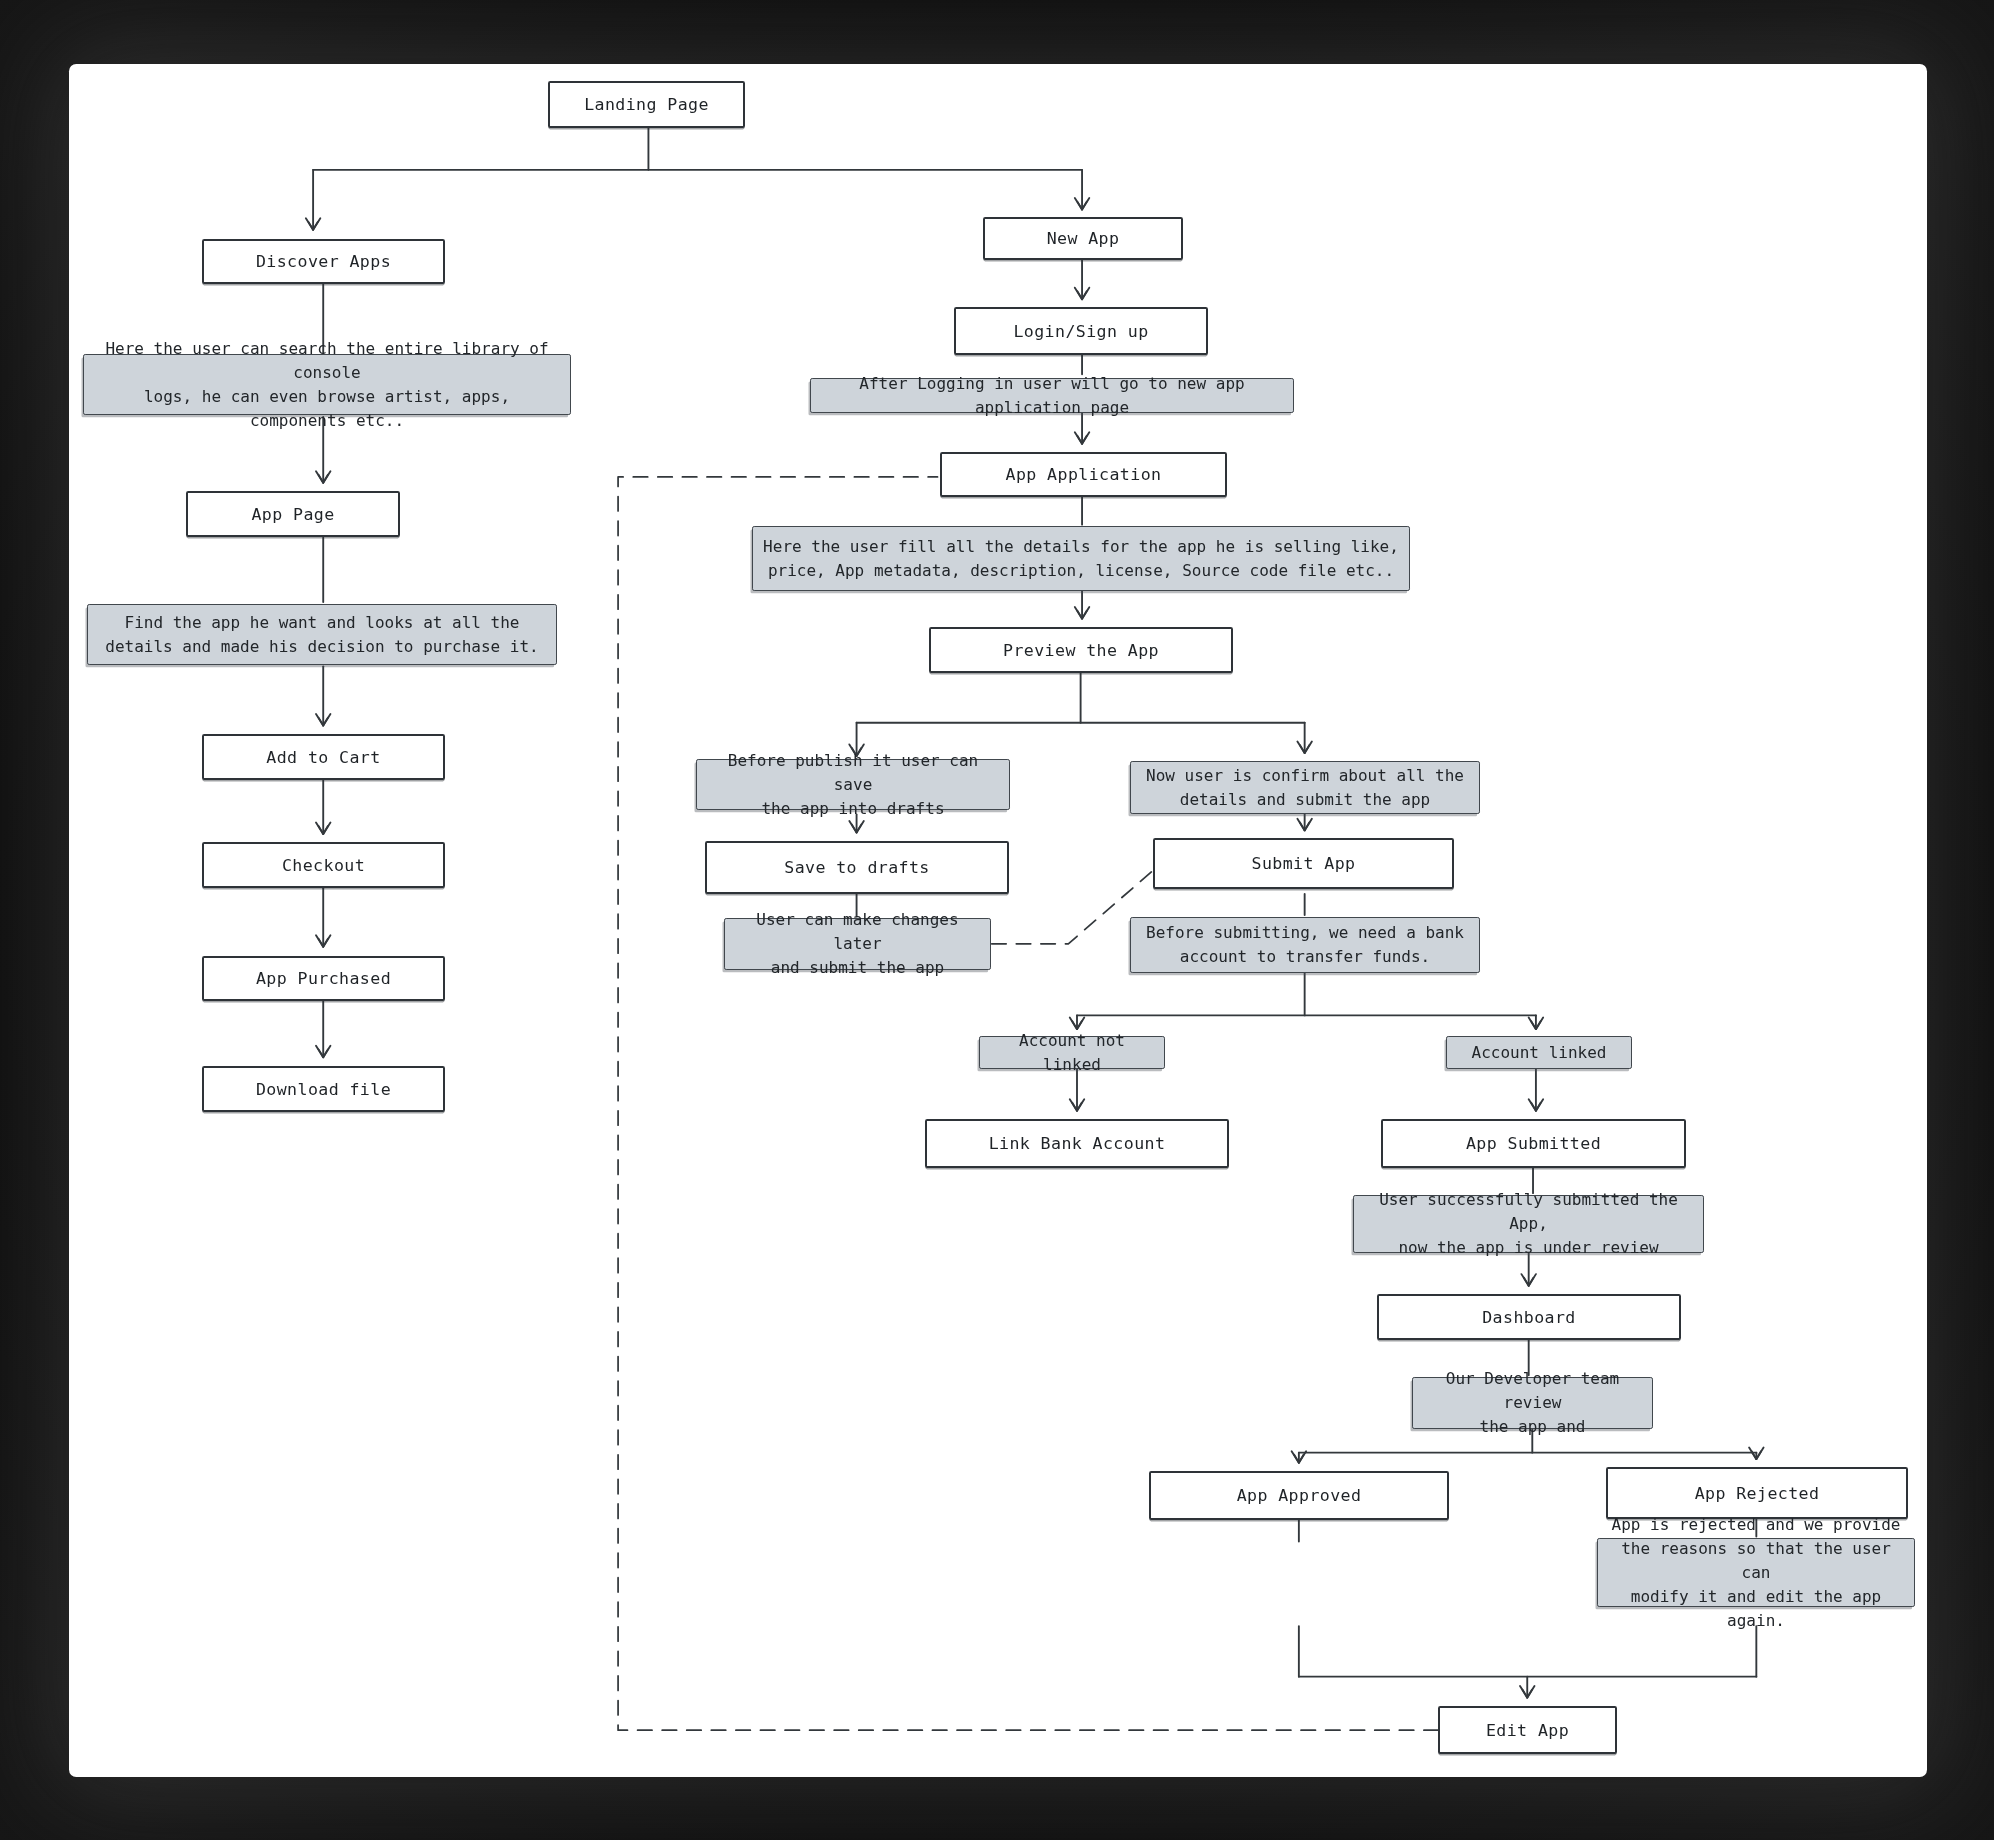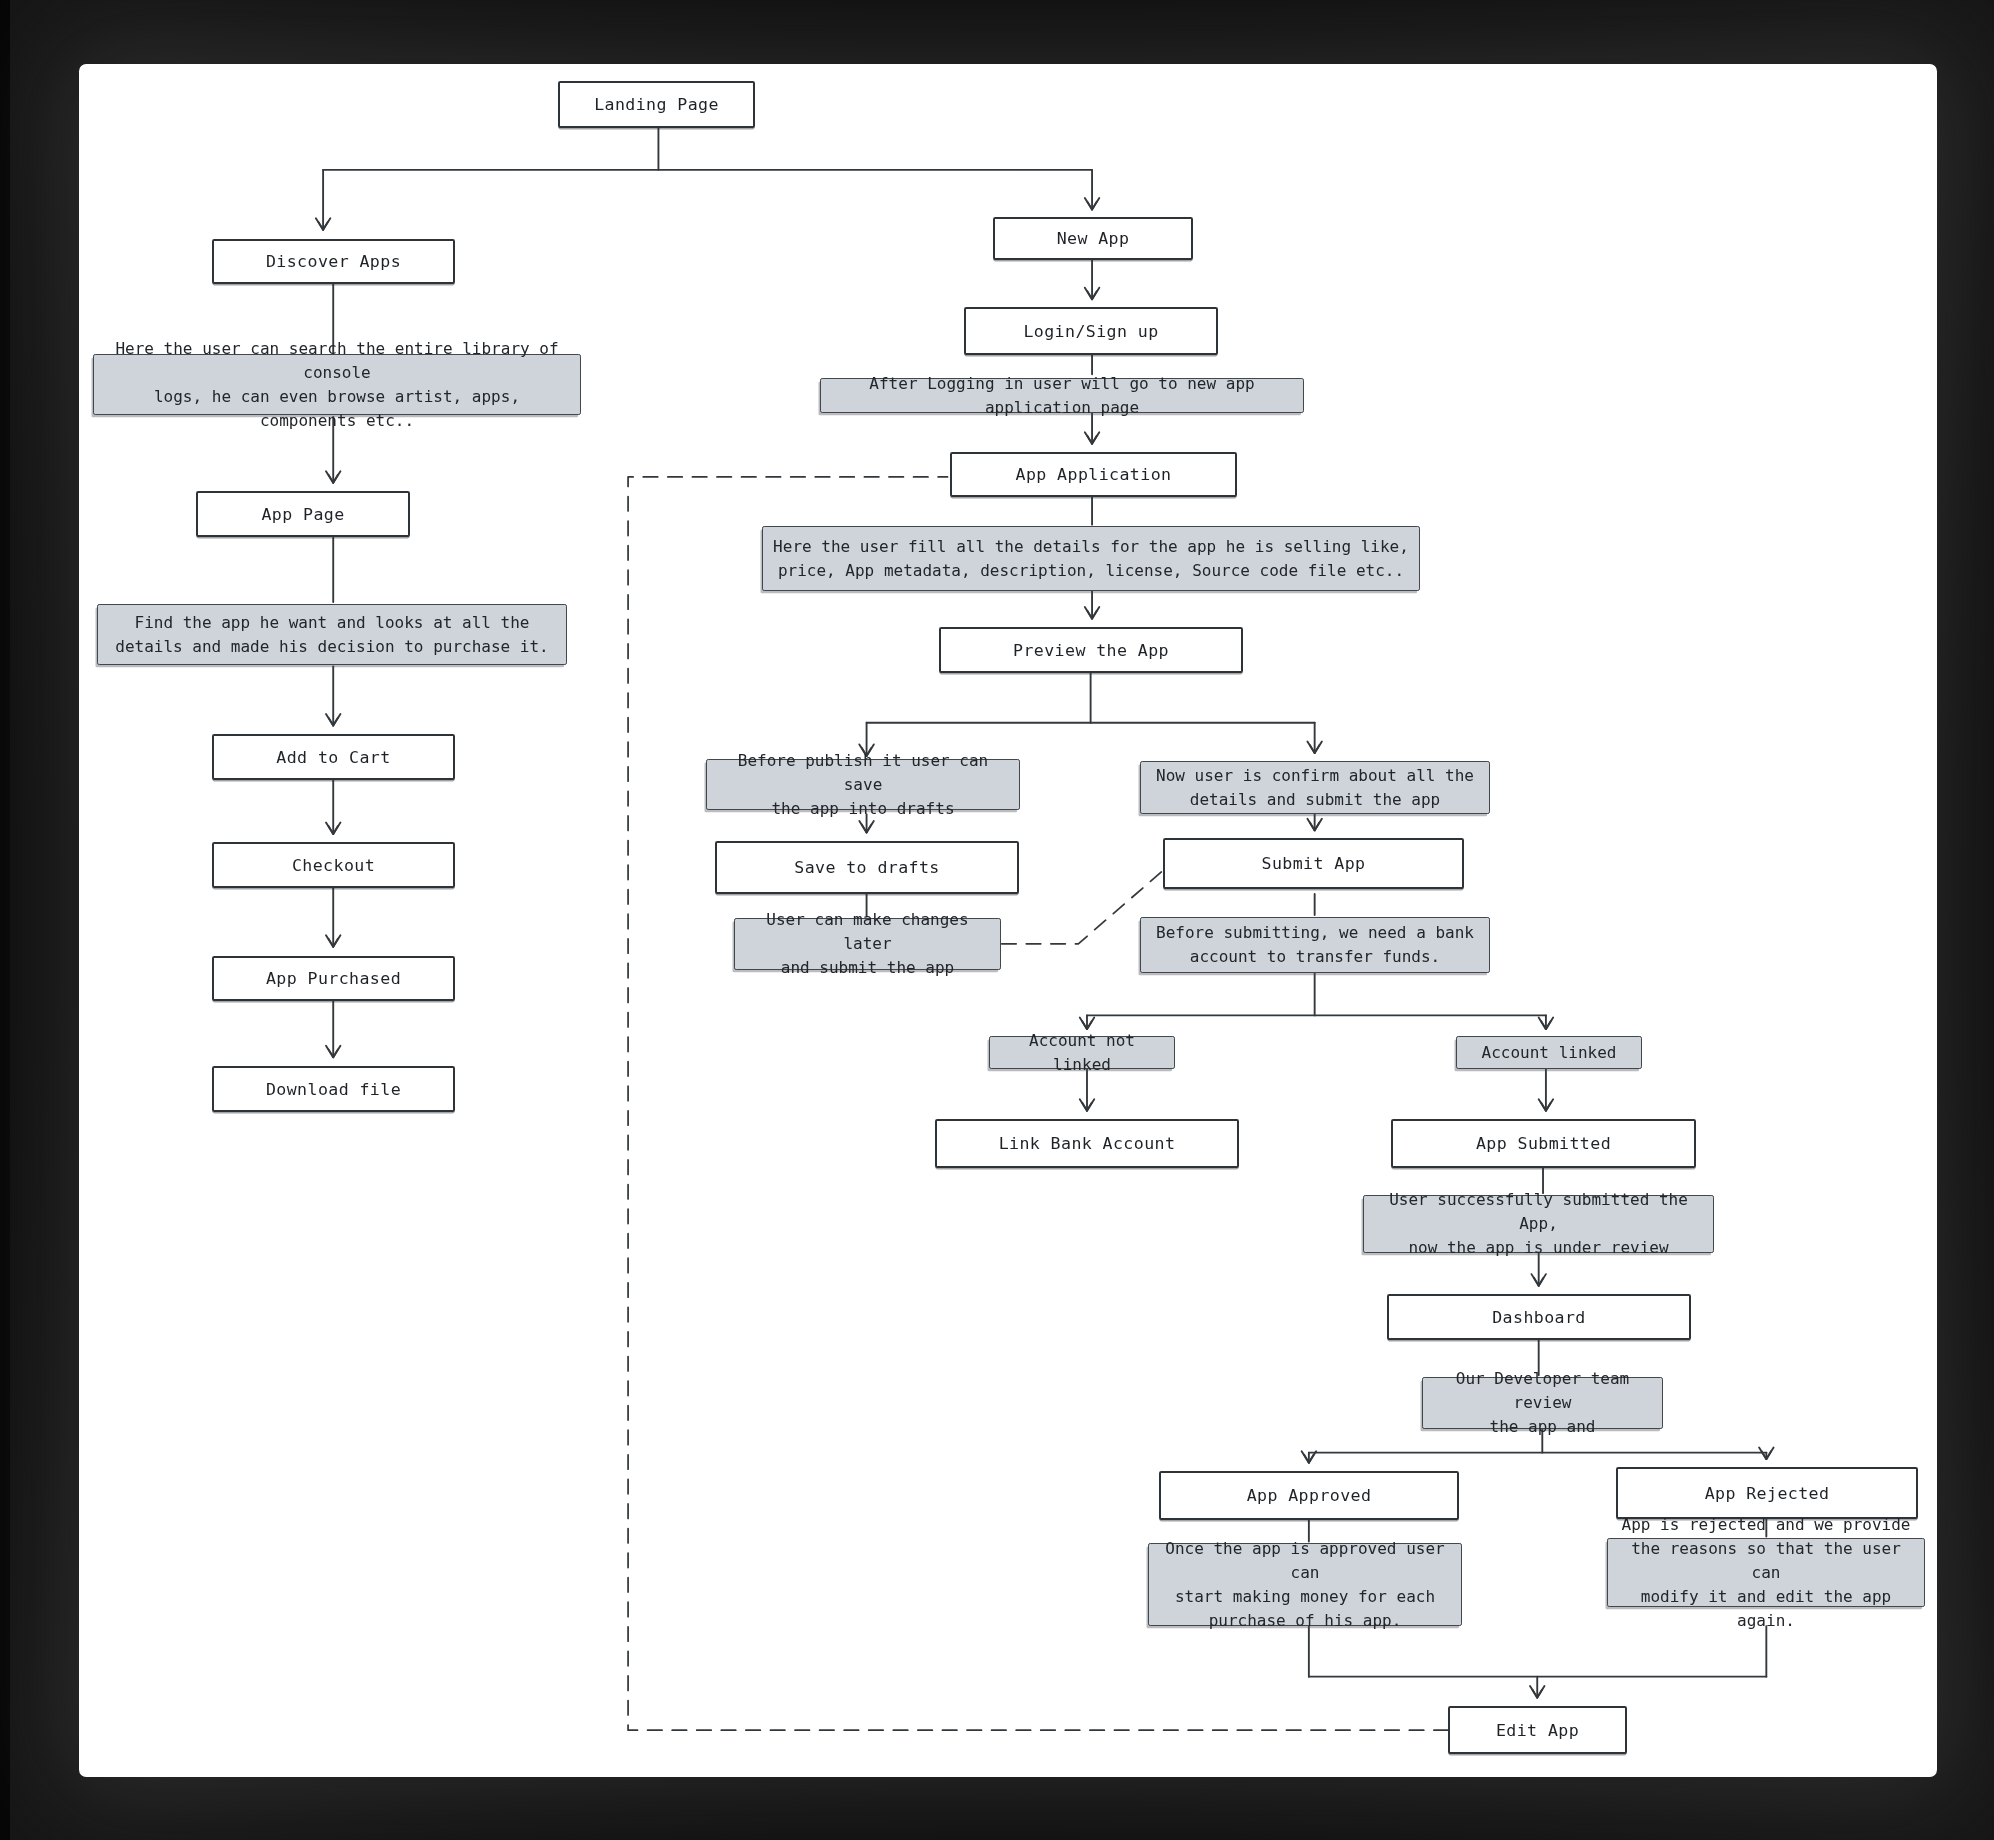--- a/index.html
+++ b/index.html
@@ -1,19 +1,19 @@
 <!DOCTYPE html>
 <html style="font-size:11.6px"><head>
 <meta charset="utf-8">
 <style>
   html,body{margin:0;padding:0;background:#060606;}
   body{width:1995px;height:1840px;position:relative;overflow:hidden;
        font-family:"DejaVu Sans Mono","Liberation Mono",monospace;}
   .frame{position:absolute;inset:0;background:
-      radial-gradient(ellipse at 50% 50%, #0b0b0b 60%, #161616 100%); margin-left: 10px;}
+      radial-gradient(ellipse at 50% 50%, #0b0b0b 60%, #161616 100%);}
   .canvas{position:absolute;left:69px;top:64px;width:1858px;height:1713px;
       background:#ffffff;border-radius:7.2px;
       box-shadow:0 0 108px 18px rgba(150,150,150,0.22);}
   .edges{position:absolute;left:0;top:0;width:1995px;height:1840px;}
   .edges path{stroke:#33383c;stroke-width:2.6;fill:none;stroke-linecap:round;stroke-linejoin:round;}
   .edges g.dashed path{stroke-dasharray:20 14;stroke-width:2.4;}
   .node{position:absolute;box-sizing:border-box;display:flex;align-items:center;
       justify-content:center;text-align:center;white-space:pre-line;
       color:#1f2327;border-radius:2.2px;}
   .box{background:#ffffff;border:2.2px solid #2e3338;font-size:16.6px;
@@ -120,20 +120,17 @@
   <div class="node note" style="left:724px;top:918px;width:267px;height:52px">User can make changes later
 and submit the app</div>
   <div class="node note" style="left:1130px;top:917px;width:350px;height:56px">Before submitting, we need a bank
 account to transfer funds.</div>
   <div class="node note" style="left:979px;top:1036px;width:186px;height:33px">Account not linked</div>
   <div class="node note" style="left:1446px;top:1036px;width:186px;height:33px">Account linked</div>
   <div class="node note" style="left:1353px;top:1195px;width:351px;height:58px">User successfully submitted the App,
 now the app is under review</div>
   <div class="node note" style="left:1412px;top:1377px;width:241px;height:52px">Our Developer team review
 the app and</div>
-  <div class="node note" style="left:1138px;top:1543px;width:314px;height:83px">Once the app is approved user can
-start making money for each
-purchase of his app.</div>
   <div class="node note" style="left:1597px;top:1538px;width:318px;height:69px">App is rejected and we provide
 the reasons so that the user can
 modify it and edit the app again.</div>
 </div>
 
 
 </body></html>

